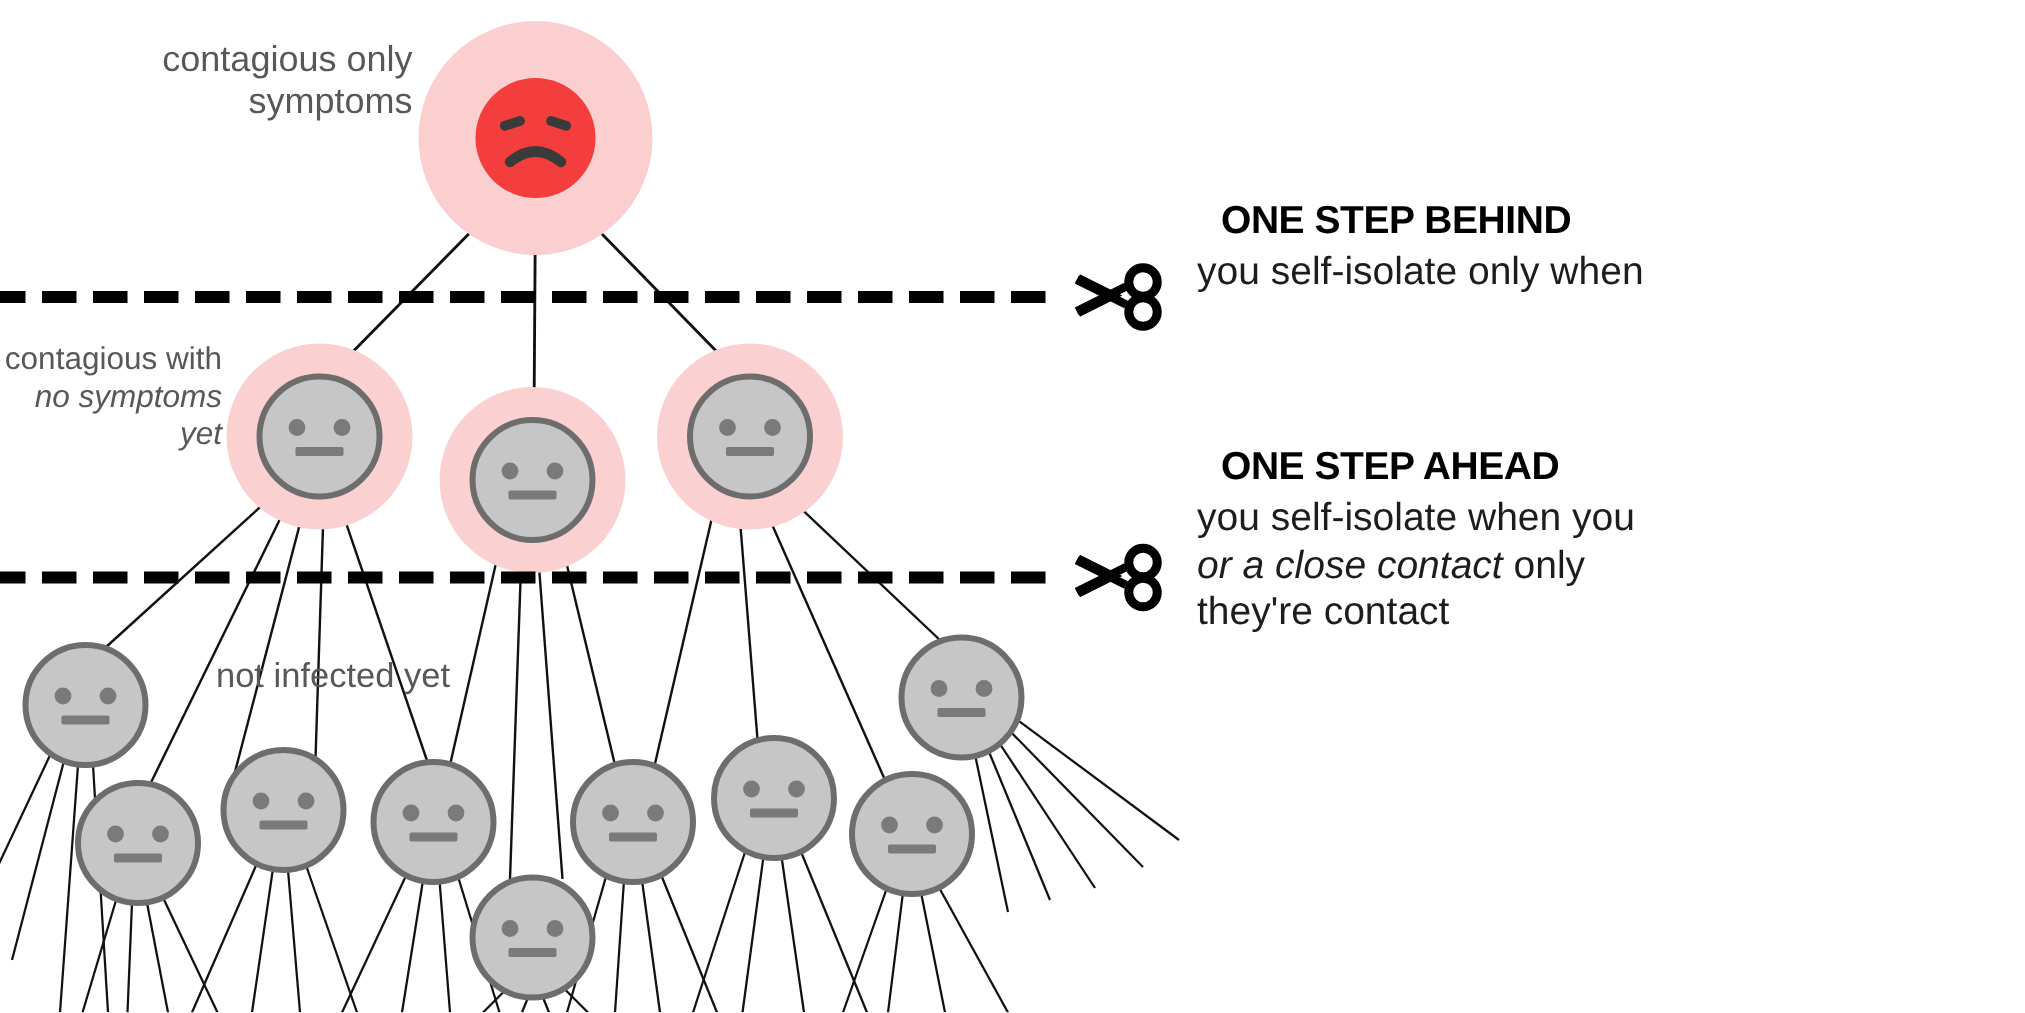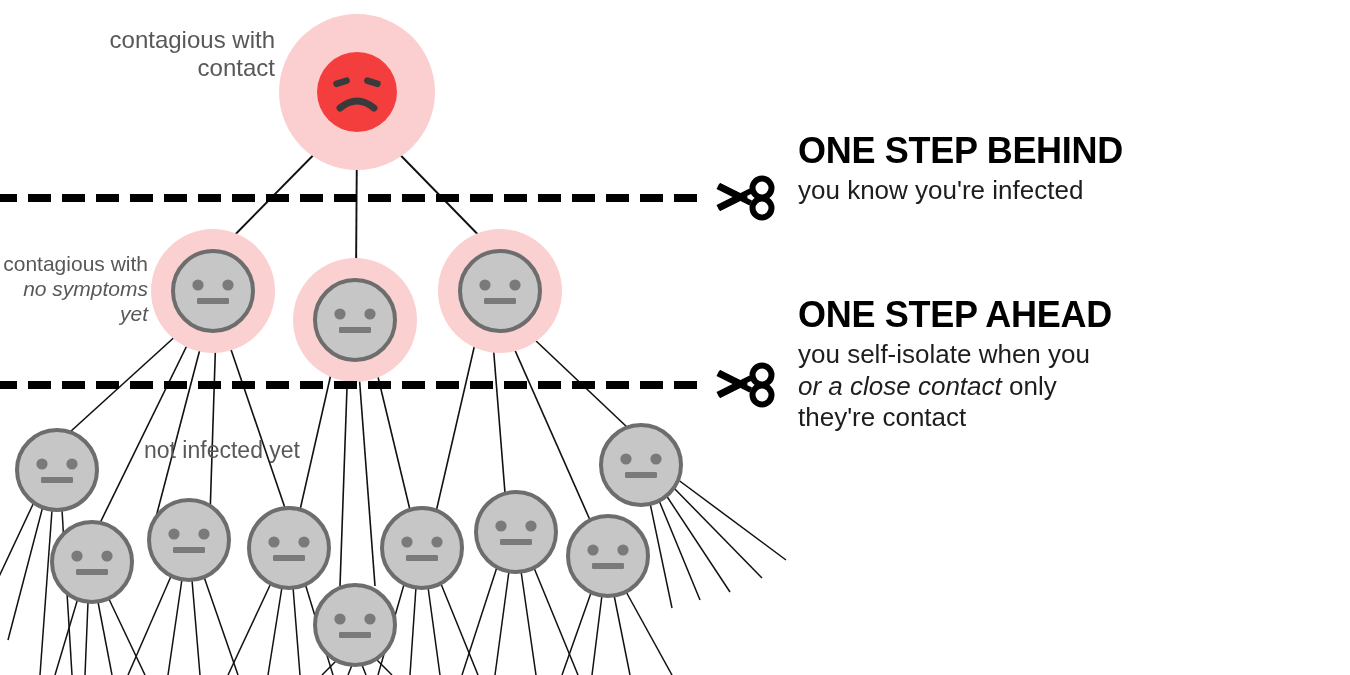--- a/index.html
+++ b/index.html
@@ -30,25 +30,25 @@
     position: absolute;
     left: 798px;
     width: 420px;
   }
   #callout-behind { top: 133px; }
   #callout-ahead  { top: 297px; }
 
   .callout-title {
     font-family: "Liberation Sans", sans-serif;
     font-weight: bold;
-    font-size: 36px;
+    font-size: 26px;
     letter-spacing: -0.3px;
     color: #000000;
     line-height: 1.0;
-    margin: 0 0 6px 0;
+    margin: 0 0 6px 16px;
     white-space: nowrap;
   }
   .callout-body {
     font-family: "Liberation Sans", sans-serif;
     font-size: 26px;
     color: #1d1d1d;
     line-height: 1.22;
     margin: 0;
   }
   .callout-body .em {
@@ -68,21 +68,20 @@
     width: 245px;
     text-align: right;
     font-size: 24px;
   }
   #label-presymptomatic {
     left: 0px;
     top: 228px;
     width: 148px;
     text-align: right;
     font-size: 21px;
-    margin-top: 24px;
   }
   #label-presymptomatic .em { font-style: italic; }
   #label-notinfected {
     left: 128px;
     top: 437px;
     font-size: 23px;
     white-space: nowrap;
     margin-left: 16px;
   }
 </style>
@@ -258,30 +257,30 @@
     </g>
 
     <g transform="translate(718,180)">
       <use href="#scissors-icon-shape"></use>
     </g>
     <g transform="translate(718,367)">
       <use href="#scissors-icon-shape"></use>
     </g>
   </svg>
 
-  <div class="diag-label" id="label-symptomatic">contagious with contact</div>
+  <div class="diag-label" id="label-symptomatic">contagious only symptoms</div>
 
   <div class="diag-label" id="label-presymptomatic"><span>contagious with </span><span class="em">no symptoms yet</span></div>
 
   <div class="diag-label" id="label-notinfected">not infected yet</div>
 
   <div class="callout" id="callout-behind">
     <div class="callout-title">ONE STEP BEHIND</div>
     <div class="callout-body">
-      <div>you know you're infected</div>
+      <div>you self-isolate only when</div>
     </div>
   </div>
 
   <div class="callout" id="callout-ahead">
     <div class="callout-title">ONE STEP AHEAD</div>
     <div class="callout-body">
       <div>you self-isolate when you</div>
       <div><span class="em">or a close contact</span><span> only</span></div>
       <div>they're contact</div>
     </div>

